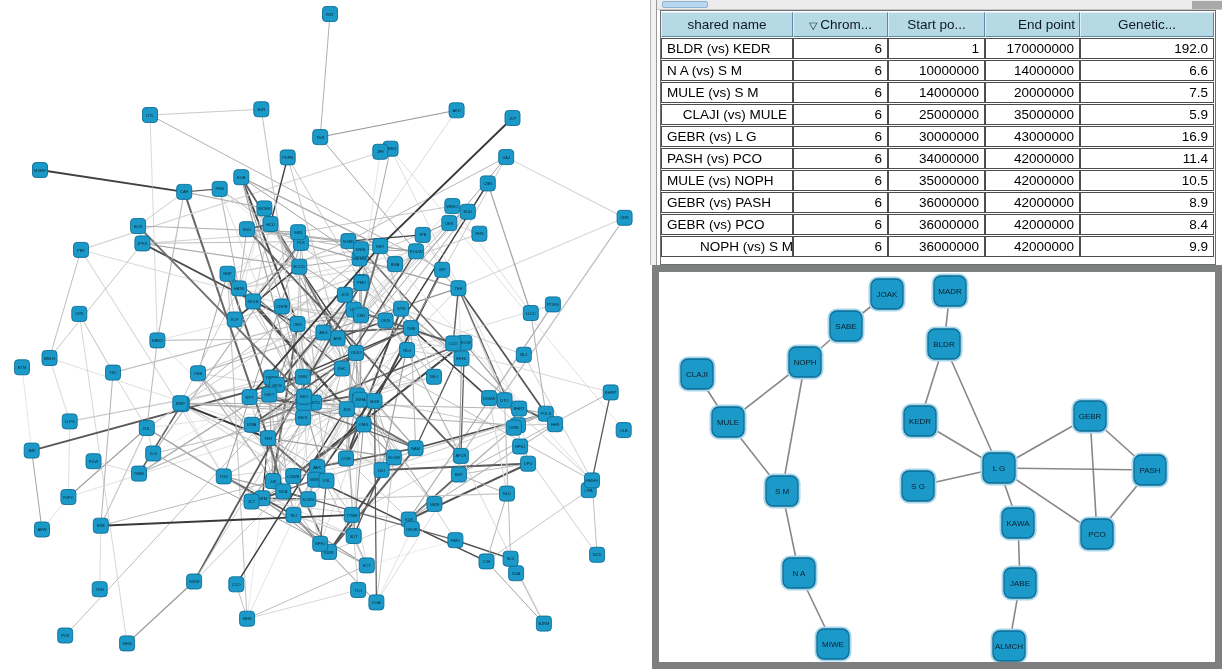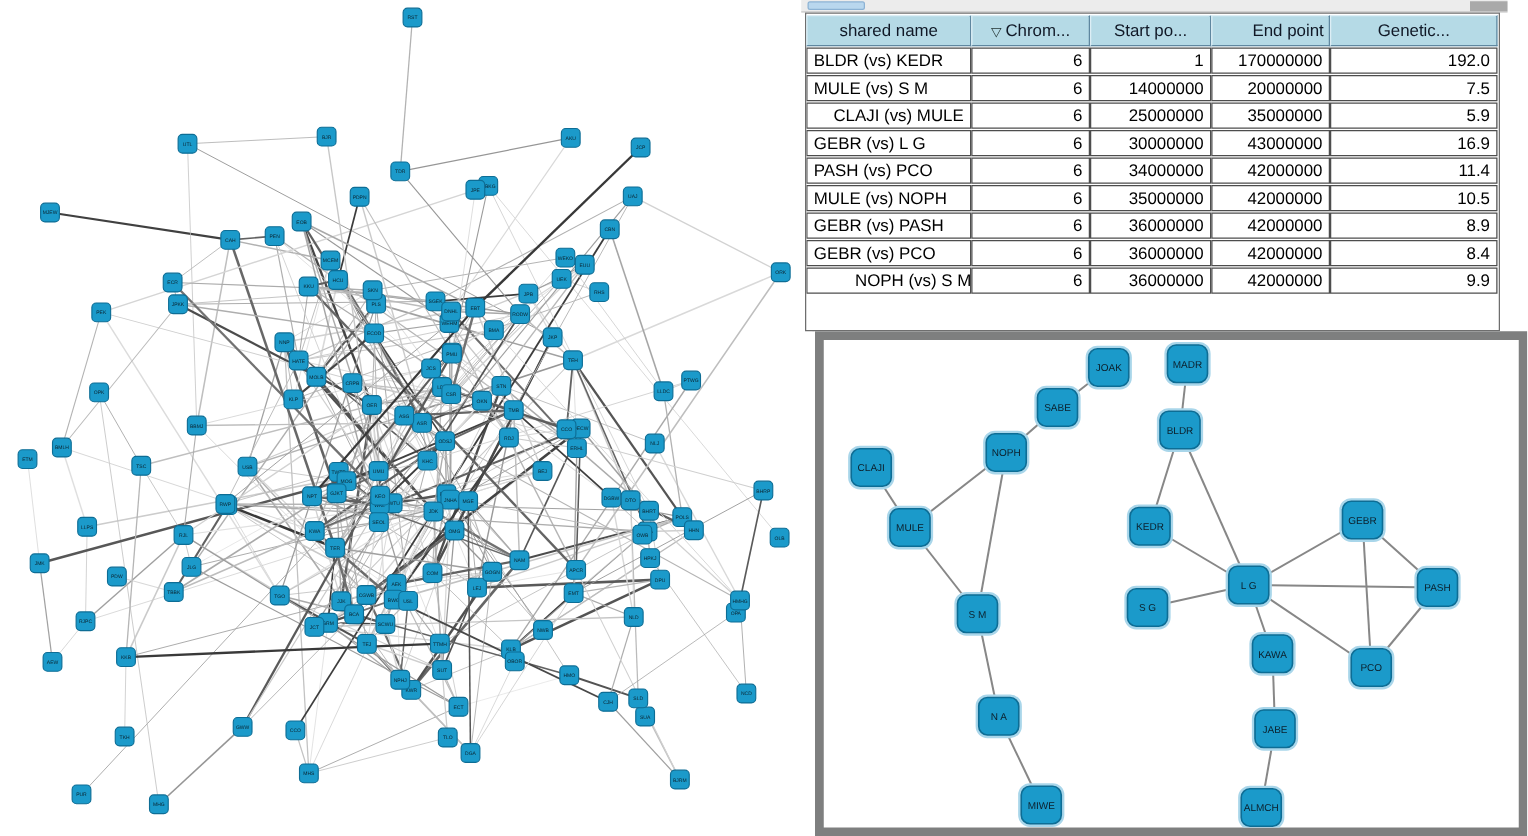--- a/index.html
+++ b/index.html
@@ -8,21 +8,21 @@
     position:relative;width:1222px;height:669px;overflow:hidden;
     font-family:"Liberation Sans", sans-serif;background:#ffffff;
   }
   
   .left-panel{position:absolute;left:0;top:0;width:652px;height:669px;background:#fff;}
   .left-panel svg{display:block;}
   
   .vsplit{position:absolute;left:650px;top:0;width:7px;height:265px;
           border-left:1px solid #b5b5b5;border-right:1px solid #9a9a9a;background:#f2f2f2;}
   
-  .right-top{position:absolute;left:641px;top:0;width:565px;height:195px;background:#fff;}
+  .right-top{position:absolute;left:657px;top:0;width:565px;height:195px;background:#fff;}
   .hstrip{position:relative;width:100%;height:10px;background:#ececec;border-bottom:1px solid #c8c8c8;}
   .hthumb{position:absolute;left:5px;top:1px;width:46px;height:7px;background:#b9d7ee;
           border:1px solid #8cb2d4;border-radius:2px;}
   .hblock{position:absolute;right:0;top:1px;width:30px;height:8px;background:#a9a9a9;}
   .tbl-wrap{position:absolute;left:3px;top:10px;width:556px;height:255px;
             border:1px solid #6e6e6e;background:#fff;overflow:hidden;}
   table.grid{border-collapse:separate;border-spacing:0 1px;width:553px;table-layout:fixed;}
   table.grid th{
     background:#b5dae6;color:#101826;font-size:13.5px;font-weight:400;
     height:25px;padding:0 4px;border:1px solid #5f87a0;
@@ -1126,20 +1126,27 @@
           </thead>
         <tbody id="tbody">
             <tr>
               <td style="text-align: left;">BLDR (vs) KEDR</td>
               <td style="text-align: right;">6</td>
               <td style="text-align: right;">1</td>
               <td style="text-align: right;">170000000</td>
               <td style="text-align: right;">192.0</td>
             </tr>
             <tr>
+              <td style="text-align: left;">N A (vs) S M</td>
+              <td style="text-align: right;">6</td>
+              <td style="text-align: right;">10000000</td>
+              <td style="text-align: right;">14000000</td>
+              <td style="text-align: right;">6.6</td>
+            </tr>
+            <tr>
               <td style="text-align: left;">MULE (vs) S M</td>
               <td style="text-align: right;">6</td>
               <td style="text-align: right;">14000000</td>
               <td style="text-align: right;">20000000</td>
               <td style="text-align: right;">7.5</td>
             </tr>
             <tr>
               <td style="text-align: right;">CLAJI (vs) MULE</td>
               <td style="text-align: right;">6</td>
               <td style="text-align: right;">25000000</td>

